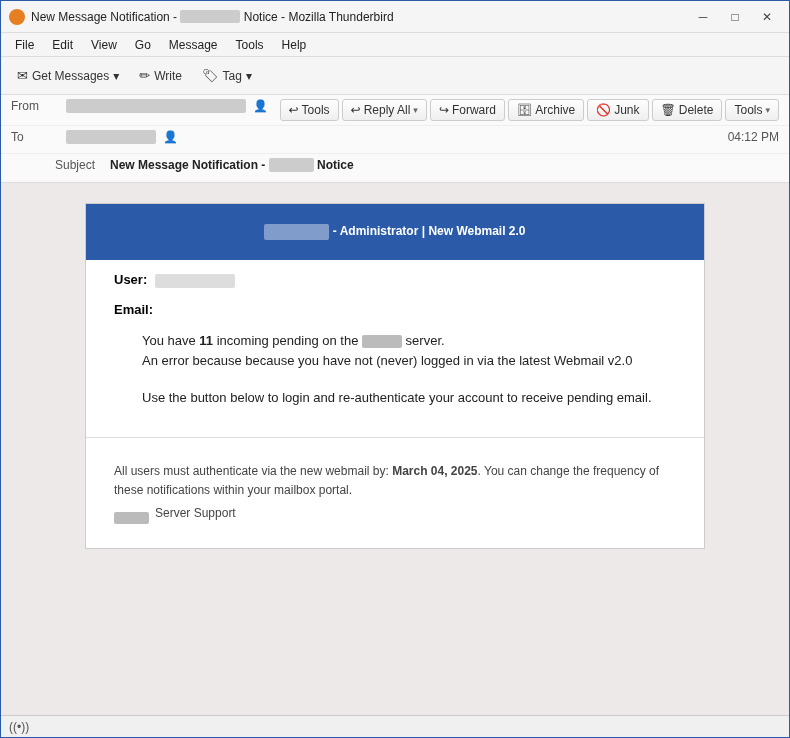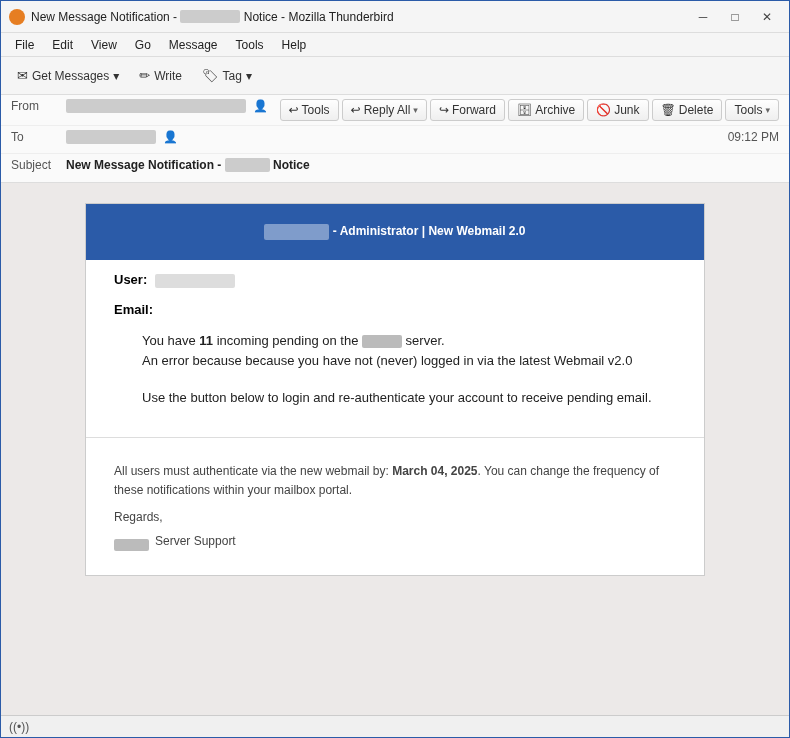--- a/index.html
+++ b/index.html
@@ -120,21 +120,21 @@
     }
 
     .header-row {
       display: flex;
       align-items: flex-start;
       padding: 4px 10px;
       border-bottom: 1px solid #eee;
       min-height: 28px;
     }
 
-    .header-row:last-child { border-bottom: none; }
+    .header-row:last-child { border-bottom: none; margin-left: 44px; }
 
     .header-label {
       width: 55px;
       font-size: 12px;
       color: #555;
       flex-shrink: 0;
     }
 
     .header-value {
       flex: 1;
@@ -417,21 +417,21 @@
         </button>
       </div>
     </div>
 
     <div class="header-row">
       <span class="header-label">To</span>
       <span class="header-value">
         <span class="blurred-text" style="width:90px;height:14px;">&nbsp;</span>
         <span class="to-icon">👤</span>
       </span>
-      <span class="timestamp">09:12 PM</span>
+      <span class="timestamp">04:12 PM</span>
     </div>
 
     <div class="header-row subject-row">
       <span class="header-label">Subject</span>
       <span class="header-value">
         <span>New Message Notification - </span><span class="blurred-text" style="width:45px;height:14px;">&nbsp;</span><span> Notice</span>
       </span>
     </div>
   </div>
 
@@ -463,21 +463,20 @@
         <div class="message-text">
           <span>Use the button below to login and re-authenticate your account to receive pending email.</span>
         </div>
 
       </div>
 
       <div class="email-footer">
         <p>
           <span>All users must authenticate via the new webmail by: </span><strong>March 04, 2025</strong><span>. You can change the frequency of these notifications within your mailbox portal.</span>
         </p>
-        <p style="margin-top:8px;">Regards,</p>
         <p style="margin-top:4px; display:flex; align-items:flex-end; gap:6px;">
           <span class="footer-blurred">&nbsp;</span>
           <span> Server Support</span>
         </p>
       </div>
     </div>
   </div>
 
   <div class="status-bar">
     <span class="status-icon">((•))</span>

